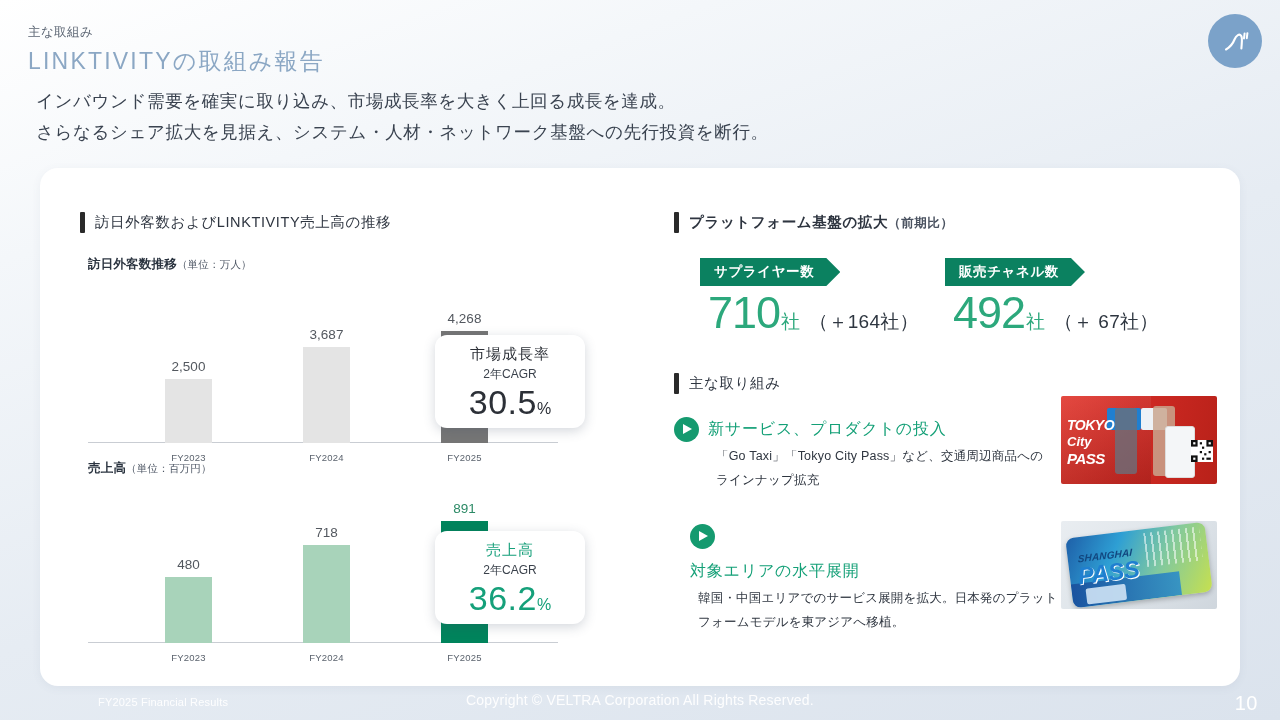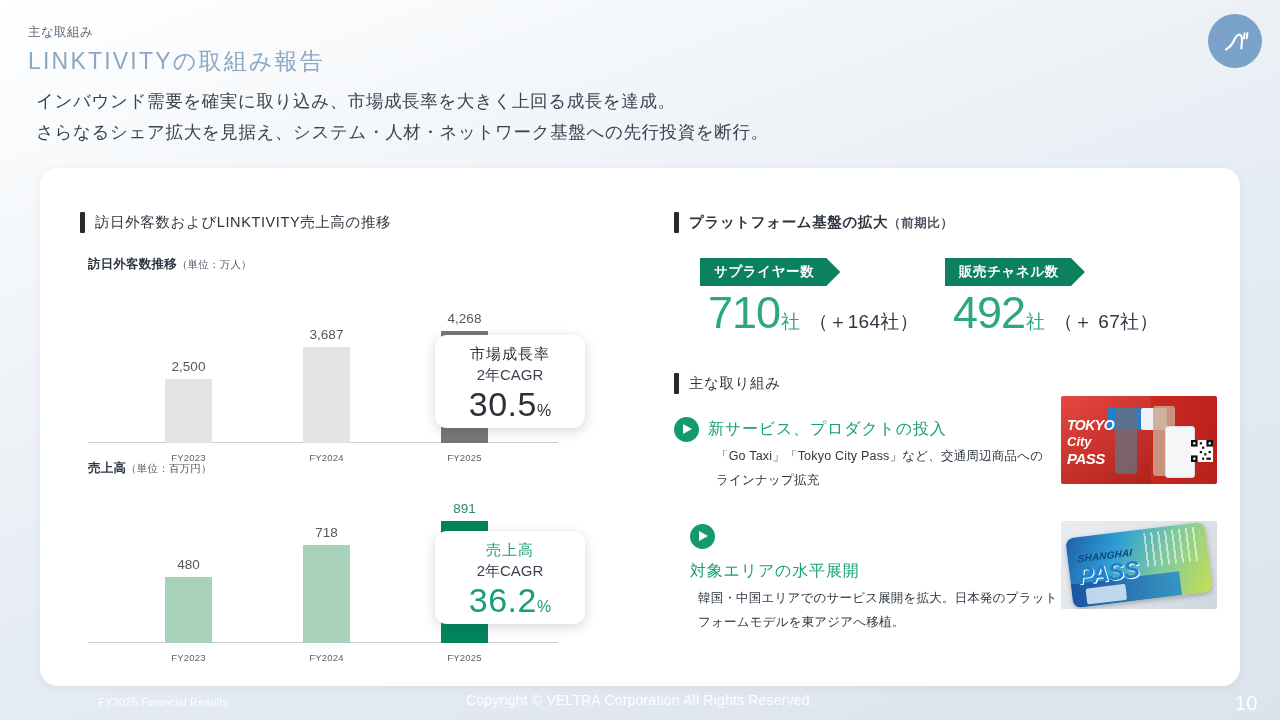--- a/index.html
+++ b/index.html
@@ -90,21 +90,21 @@
   .callout {
     position: absolute;
     background: #fff;
     border-radius: 12px;
     box-shadow: 0 3px 12px rgba(60,75,95,.22);
     text-align: center;
     padding-top: 10px;
   }
   .callout .c-label { font-size: 15px; color: #2c3037; letter-spacing: 1px; }
   .callout .c-label.green { color: #17a07b; }
-  .callout .c-sub { font-size: 15px; color: #3b424c; margin-top: 2px; }
+  .callout .c-sub { font-size: 12px; color: #3b424c; margin-top: 2px; }
   .callout .c-val {
     font-size: 34px; color: #2c3037; letter-spacing: .5px; margin-top: -2px;
     line-height: 42px;
   }
   .callout .c-val.green { color: #15a07a; }
   .callout .c-val .pct { font-size: 16px; letter-spacing: 0; }
   .kpi { position: relative; }
   .kpi-tag {
     display: inline-block;
     background: #0b8160; color: #fff;

